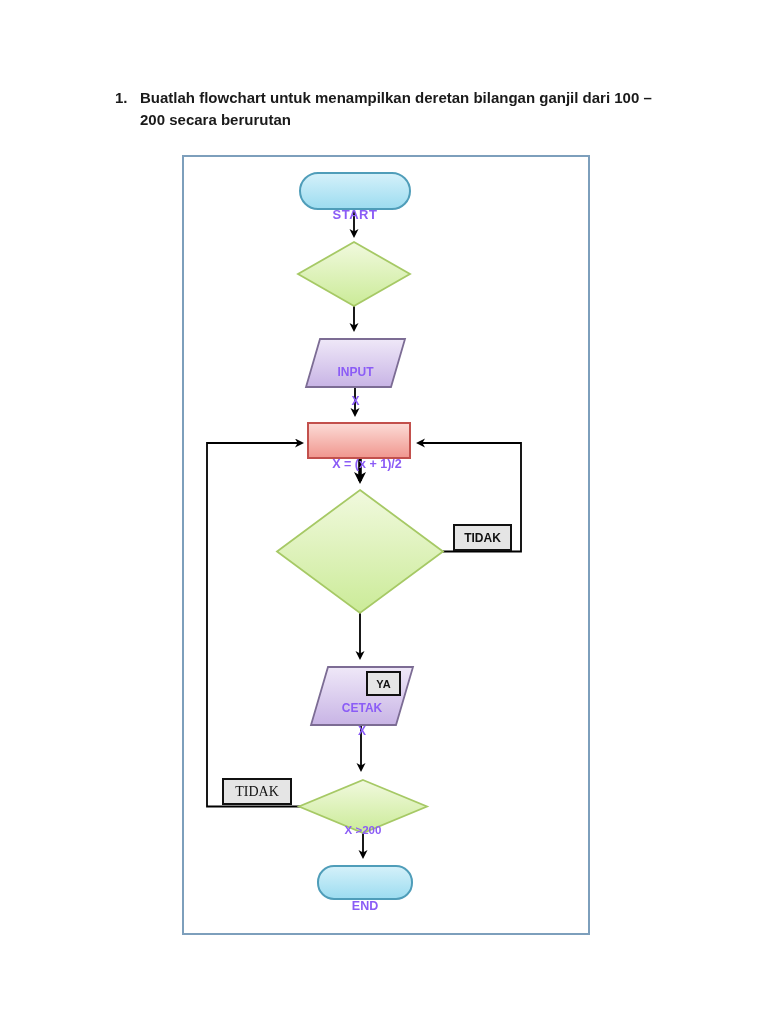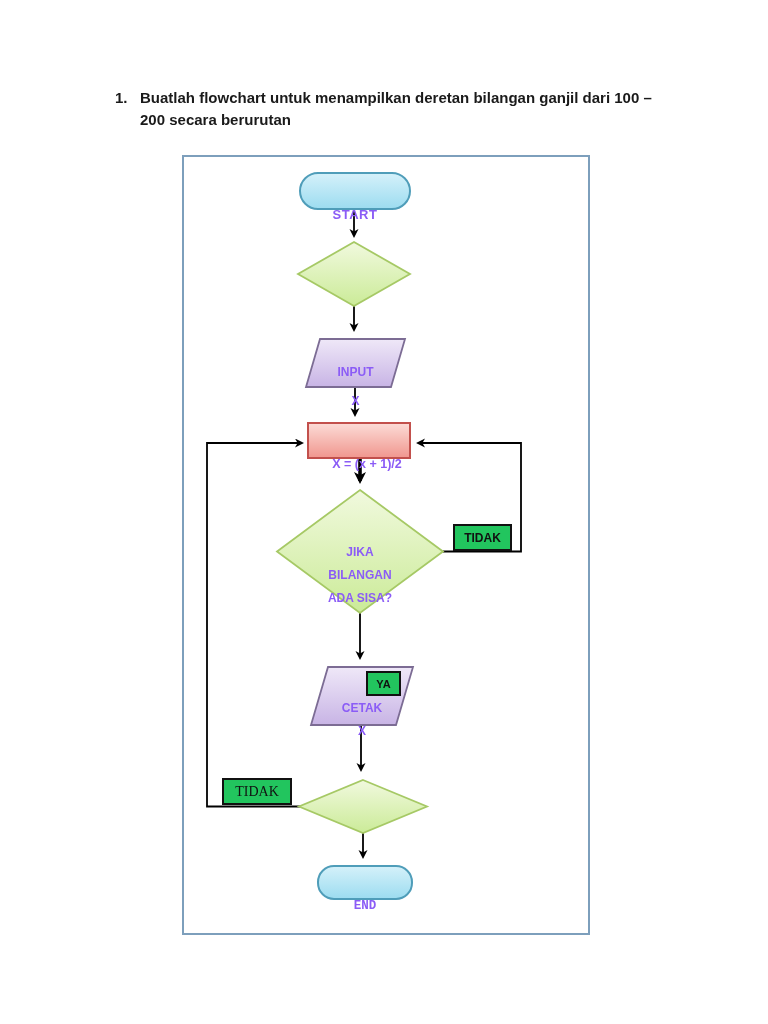--- a/index.html
+++ b/index.html
@@ -19,21 +19,21 @@
     border:2px solid #7d9fbc;background:#ffffff;
   }
   svg.flow{position:absolute;left:0;top:0;}
   .lbl{
     position:absolute;display:flex;flex-direction:column;align-items:center;
     justify-content:center;text-align:center;color:#8b5cf6;
     font-weight:bold;font-size:12px;line-height:1.4;margin-top:24px;
   }
   .tagbox{
     position:absolute;display:flex;align-items:center;justify-content:center;
-    background:#22c55e;border:2px solid #111111;color:#111111;
+    background:#e5e5e5;border:2px solid #111111;color:#111111;
     font-weight:bold;font-size:12px;
   }
   .tagbox.serif{
     font-family:"Liberation Serif",serif;font-weight:normal;font-size:14px;
     border-width:2px;
   }
   .ls{letter-spacing:.5px;}
 </style>
 </head>
 <body>
@@ -96,33 +96,29 @@
   <div class="lbl ls" style="left:300px;top:173px;width:110px;height:36px;font-size:13px;">START</div>
 
 
   <div class="lbl" style="left:306px;top:340px;width:99px;height:46px;font-size:12px;gap:12px;">
     <span>INPUT</span>
     <span>X</span>
   </div>
 
   <div class="lbl" style="left:308px;top:423px;width:102px;height:35px;font-size:12.5px;padding-left:8px;">X = (x + 1)/2</div>
 
-  <div class="lbl" style="left:277px;top:490px;width:166px;height:123px;font-size:12px;line-height:1.9;">
-    <span>JIKA</span>
-    <span>BILANGAN</span>
-    <span>ADA SISA?</span>
-  </div>
 
   <div class="tagbox" style="left:453px;top:524px;width:55px;height:23px;">TIDAK</div>
 
   <div class="tagbox" style="left:366px;top:625px;width:31px;height:21px;font-size:11px;margin-top:46px;">YA</div>
 
   <div class="lbl" style="left:311px;top:668px;width:102px;height:56px;font-size:12px;gap:6px;">
     <span>CETAK</span>
     <span>X</span>
   </div>
 
+  <div class="lbl" style="left:299px;top:780px;width:128px;height:53px;font-size:11.5px;">X &gt;200</div>
 
   <div class="tagbox serif" style="left:222px;top:778px;width:66px;height:23px;">TIDAK</div>
 
-  <div class="lbl" style="left:318px;top:866px;width:94px;height:33px;font-size:12.5px;font-family:Liberation Mono, monospace;">END</div>
+  <div class="lbl" style="left:318px;top:866px;width:94px;height:33px;font-size:12.5px;">END</div>
 
 </div>
 
 </body></html>

